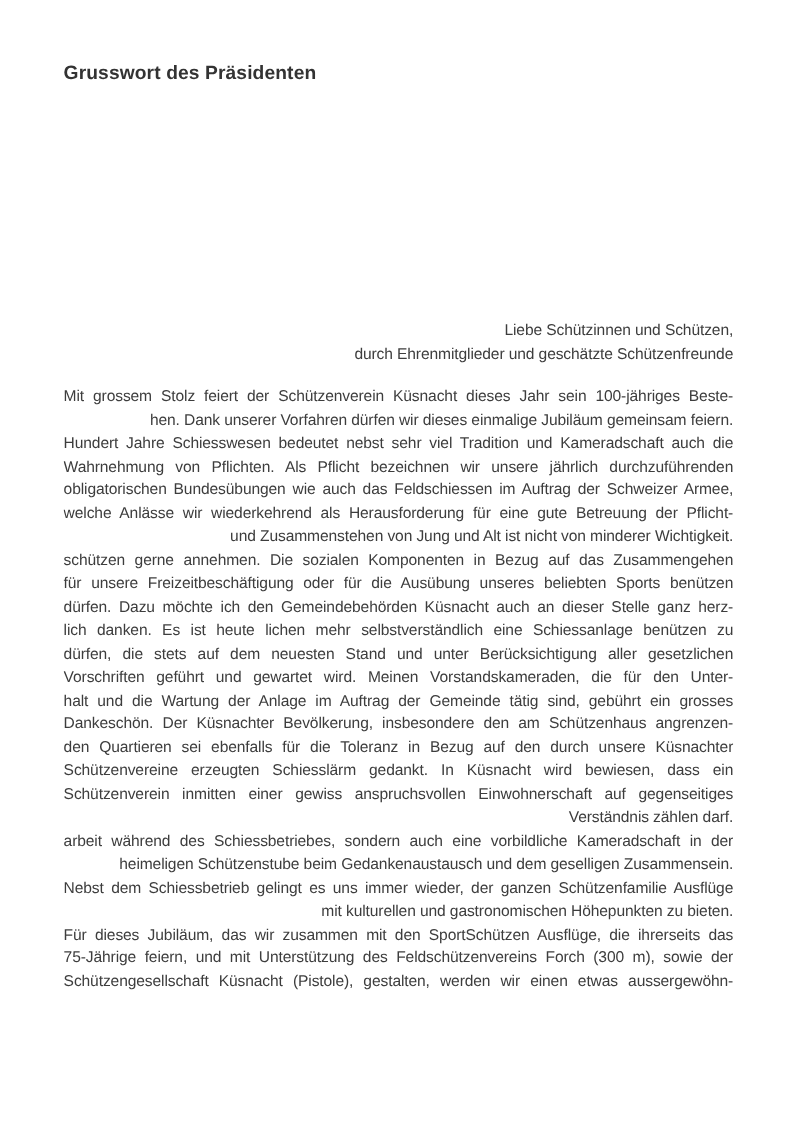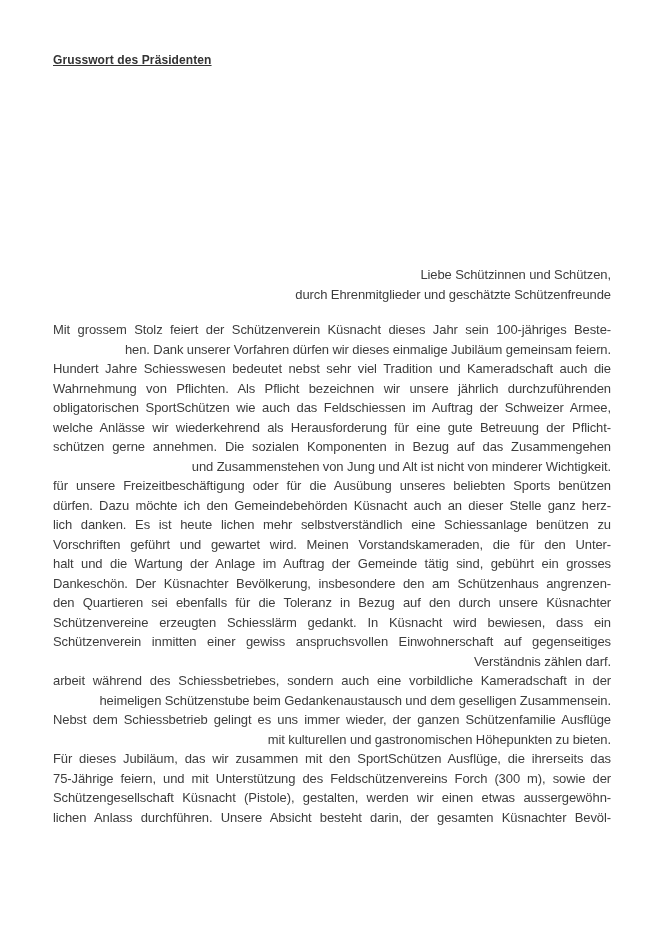--- a/index.html
+++ b/index.html
@@ -13,25 +13,24 @@
     width: 664px;
     height: 942px;
     background: #ffffff;
     color: #3d3d3d;
     overflow: hidden;
   }
   .doc-title {
     position: absolute;
     left: 53px;
     top: 53px;
-    font-size: 12px;
+    font-size: 16px;
     font-weight: 700;
     letter-spacing: 0.1px;
     color: #333333;
-    text-decoration: underline;
   }
   .content {
     position: absolute;
     left: 53px;
     top: 265px;
     width: 558px;
   }
   .line {
     font-size: 13px;
     line-height: 19.5px;
@@ -59,46 +58,46 @@
         <div class="line plain">durch Ehrenmitglieder und geschätzte Schützenfreunde</div>
       </div>
     <div class="body-text">
         <div class="paragraph">
           <div class="line just">Mit grossem Stolz feiert der Schützenverein Küsnacht dieses Jahr sein 100-jähriges Beste-</div>
           <div class="line plain">hen. Dank unserer Vorfahren dürfen wir dieses einmalige Jubiläum gemeinsam feiern.</div>
         </div>
         <div class="paragraph">
           <div class="line just">Hundert Jahre Schiesswesen bedeutet nebst sehr viel Tradition und Kameradschaft auch die</div>
           <div class="line just">Wahrnehmung von Pflichten. Als Pflicht bezeichnen wir unsere jährlich durchzuführenden</div>
-          <div class="line just">obligatorischen SportSchützen wie auch das Feldschiessen im Auftrag der Schweizer Armee,</div>
+          <div class="line just">obligatorischen Bundesübungen wie auch das Feldschiessen im Auftrag der Schweizer Armee,</div>
           <div class="line just">welche Anlässe wir wiederkehrend als Herausforderung für eine gute Betreuung der Pflicht-</div>
+          <div class="line plain">und Zusammenstehen von Jung und Alt ist nicht von minderer Wichtigkeit.</div>
           <div class="line just">schützen gerne annehmen. Die sozialen Komponenten in Bezug auf das Zusammengehen</div>
-          <div class="line plain">und Zusammenstehen von Jung und Alt ist nicht von minderer Wichtigkeit.</div>
         </div>
         <div class="paragraph">
           <div class="line just">für unsere Freizeitbeschäftigung oder für die Ausübung unseres beliebten Sports benützen</div>
           <div class="line just">dürfen. Dazu möchte ich den Gemeindebehörden Küsnacht auch an dieser Stelle ganz herz-</div>
           <div class="line just">lich danken. Es ist heute lichen mehr selbstverständlich eine Schiessanlage benützen zu</div>
+          <div class="line just">dürfen, die stets auf dem neuesten Stand und unter Berücksichtigung aller gesetzlichen</div>
           <div class="line just">Vorschriften geführt und gewartet wird. Meinen Vorstandskameraden, die für den Unter-</div>
           <div class="line just">halt und die Wartung der Anlage im Auftrag der Gemeinde tätig sind, gebührt ein grosses</div>
           <div class="line just">Dankeschön. Der Küsnachter Bevölkerung, insbesondere den am Schützenhaus angrenzen-</div>
           <div class="line just">den Quartieren sei ebenfalls für die Toleranz in Bezug auf den durch unsere Küsnachter</div>
           <div class="line just">Schützenvereine erzeugten Schiesslärm gedankt. In Küsnacht wird bewiesen, dass ein</div>
           <div class="line just">Schützenverein inmitten einer gewiss anspruchsvollen Einwohnerschaft auf gegenseitiges</div>
           <div class="line plain">Verständnis zählen darf.</div>
         </div>
         <div class="paragraph">
           <div class="line just">arbeit während des Schiessbetriebes, sondern auch eine vorbildliche Kameradschaft in der</div>
           <div class="line plain">heimeligen Schützenstube beim Gedankenaustausch und dem geselligen Zusammensein.</div>
         </div>
         <div class="paragraph">
           <div class="line just">Nebst dem Schiessbetrieb gelingt es uns immer wieder, der ganzen Schützenfamilie Ausflüge</div>
           <div class="line plain">mit kulturellen und gastronomischen Höhepunkten zu bieten.</div>
         </div>
         <div class="paragraph">
           <div class="line just">Für dieses Jubiläum, das wir zusammen mit den SportSchützen Ausflüge, die ihrerseits das</div>
           <div class="line just">75-Jährige feiern, und mit Unterstützung des Feldschützenvereins Forch (300 m), sowie der</div>
           <div class="line just">Schützengesellschaft Küsnacht (Pistole), gestalten, werden wir einen etwas aussergewöhn-</div>
-          <div class="line just">lichen Anlass durchführen. Unsere Absicht besteht darin, der gesamten Küsnachter Bevöl-</div>
         </div>
       </div>
   </div>
 </div>
 
 </body></html>

